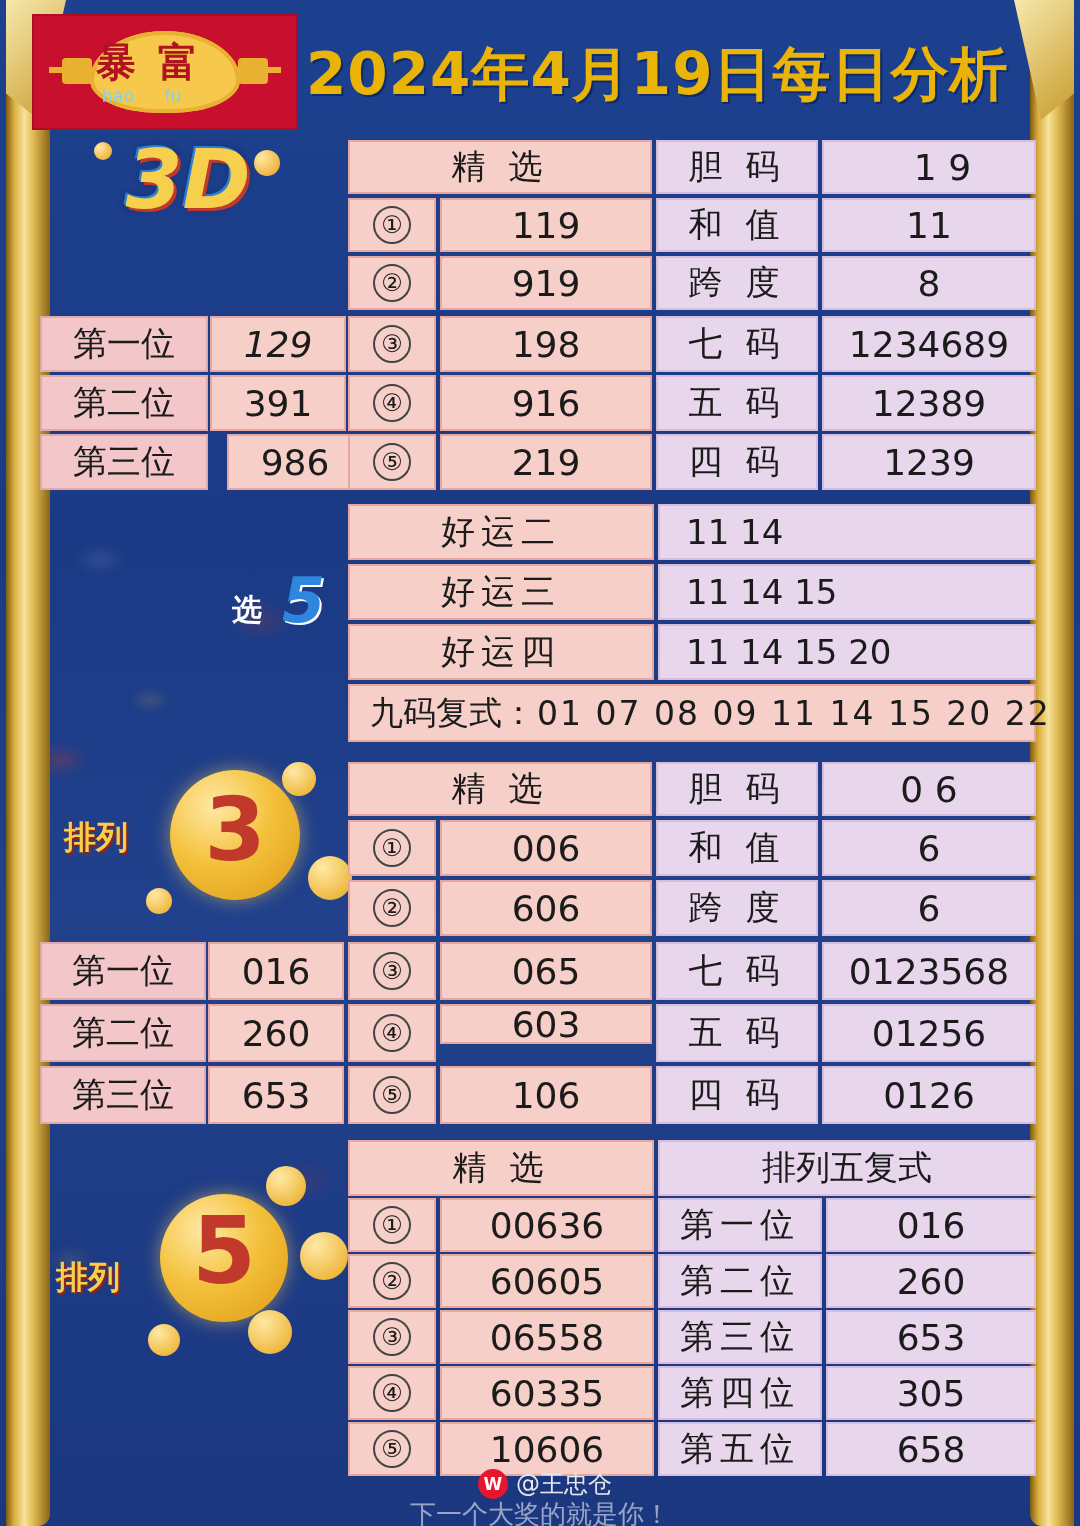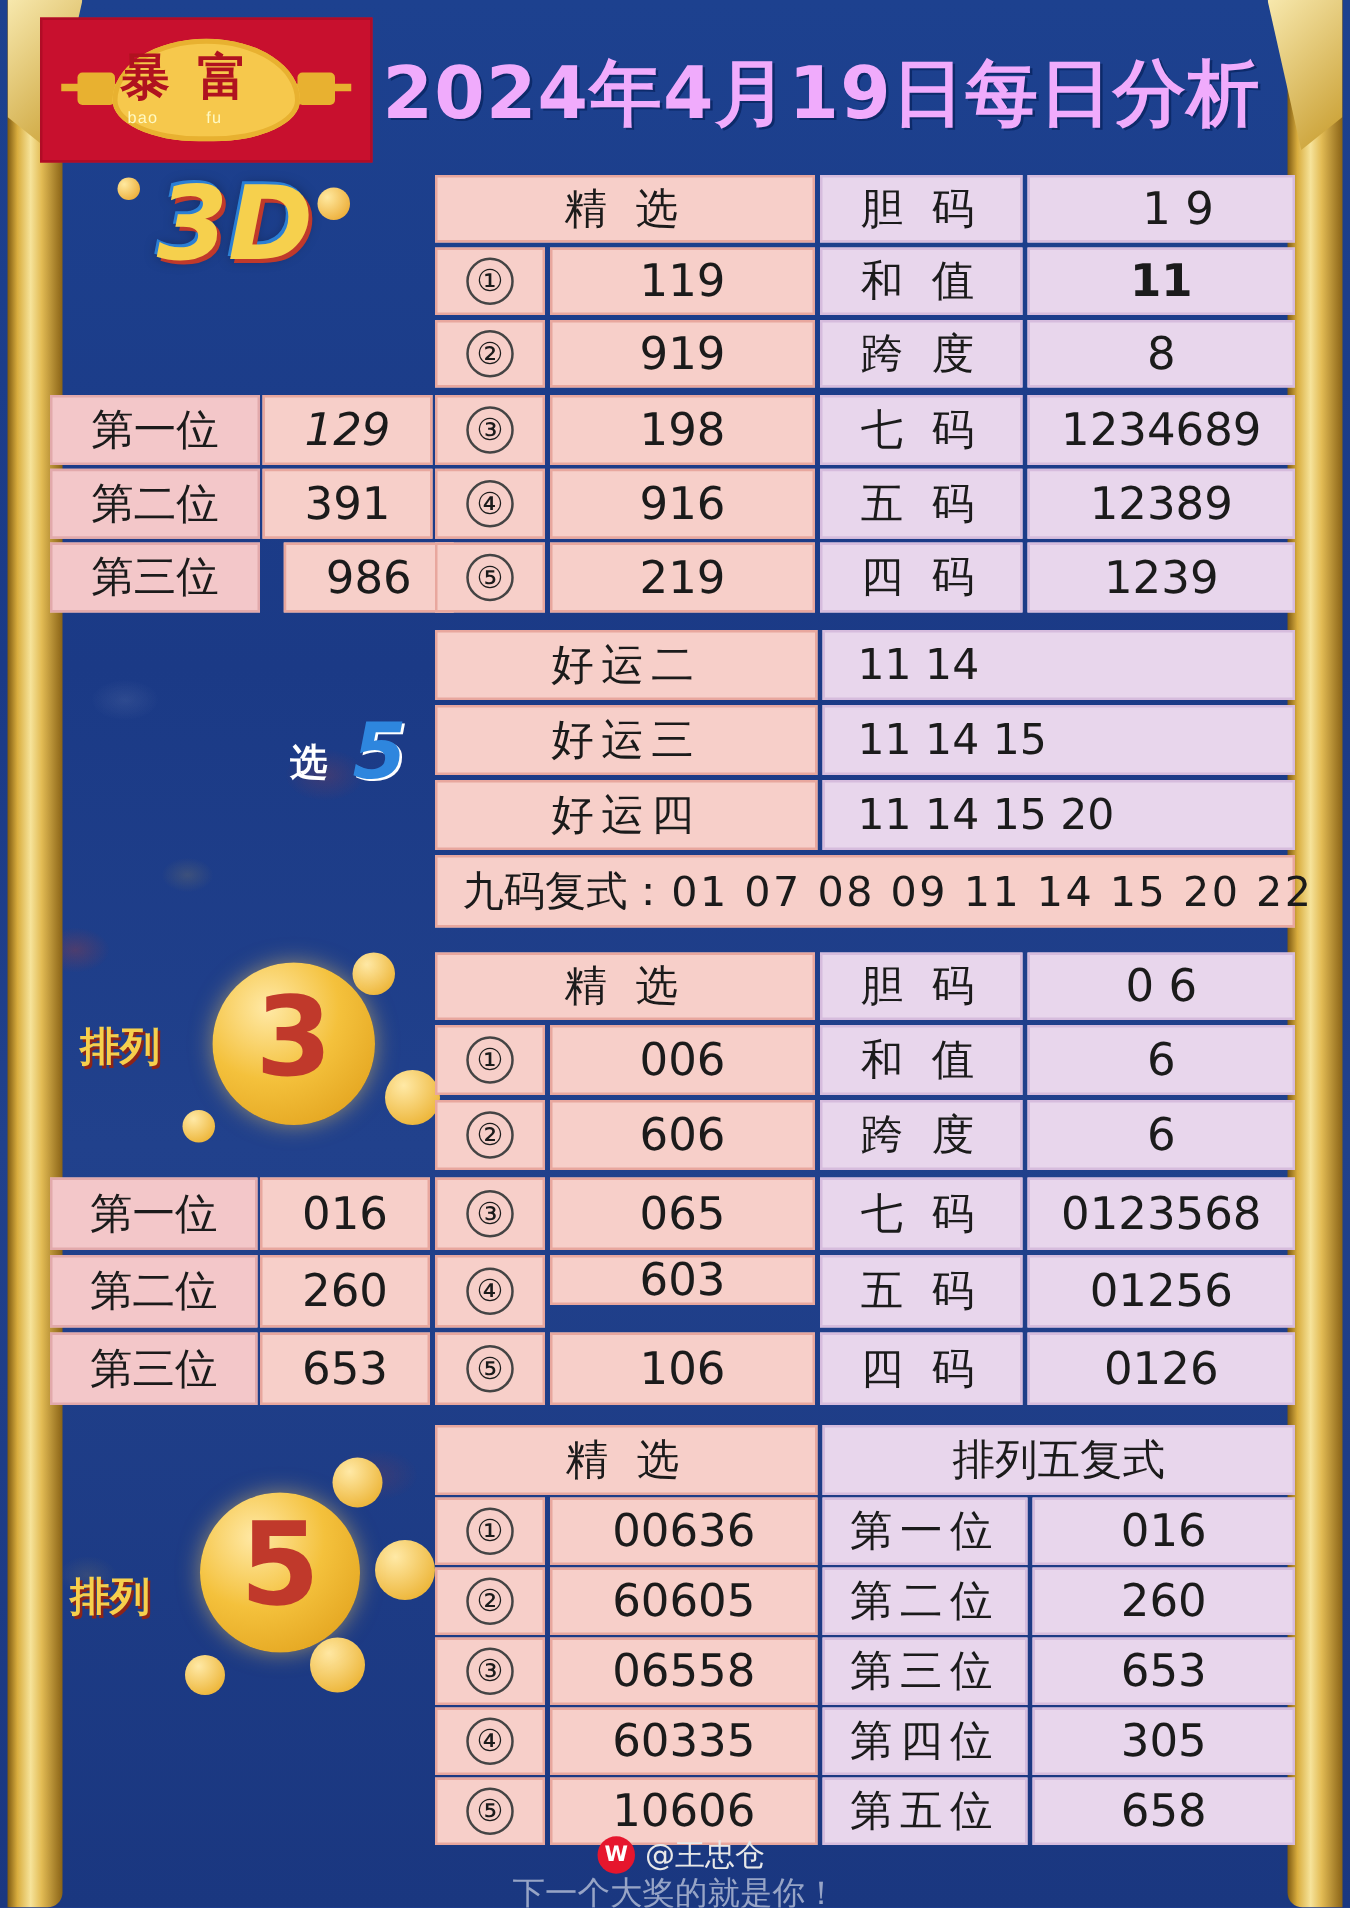--- a/index.html
+++ b/index.html
@@ -53,41 +53,41 @@
     width:150px; height:82px; background:#f6c84c; border-radius:50% 50% 46% 46%/60% 60% 40% 40%;
     box-shadow:0 0 0 4px #e8b130 inset;
   }
   .logo-ch {
     position:absolute; top:18px; font-size:40px; font-weight:bold; color:#b0121f;
     font-family:"DejaVu Sans", sans-serif; line-height:1;
   }
   .logo-ch.a { left:46px; }
   .logo-ch.b { left:108px; }
   .logo-py {
-    position:absolute; top:62px; font-size:13px; color:#fef9c3; letter-spacing:1px;
+    position:absolute; top:62px; font-size:18px; color:#7dd3fc; letter-spacing:1px;
   }
   .logo-py.a { left:52px; }
   .logo-py.b { left:115px; }
   .lantern {
     position:absolute; top:34px; width:30px; height:26px; background:#e8b130;
     border-radius:4px;
   }
   .lantern.l { left:12px; }
   .lantern.r { right:12px; }
   .lantern:before, .lantern:after {
     content:""; position:absolute; top:9px; width:14px; height:6px; background:#e8b130;
   }
   .lantern.l:before { left:-13px; }
   .lantern.l:after { right:-13px; }
   .lantern.r:before { left:-13px; }
   .lantern.r:after { right:-13px; }
 
   .page-title {
     position:absolute; left:306px; top:36px; width:740px;
-    font-size:58px; font-weight:bold; color:#f0abfc;
+    font-size:58px; font-weight:bold; color:#eab308;
     font-family:"DejaVu Sans", sans-serif;
     letter-spacing:1px; white-space:nowrap;
     text-shadow:2px 2px 0 #0d2a6a;
   }
 
   
   .game-logo { position:absolute; text-align:center; }
   .logo3d { left:58px; top:132px; width:260px; height:110px; }
   .logo3d .t {
     font-size:82px; font-weight:bold; font-style:italic;
@@ -261,21 +261,21 @@
 
 <div class="cell head" style="left:348px; top:140px; width:304px; height:54px;">精  选</div>
 <div class="cell lilac head" style="left:656px; top:140px; width:162px; height:54px;">胆  码</div>
 <div class="cell lilac num" style="left:822px; top:140px; width:214px; height:54px;padding-left:27px;">1 9</div>
 
 <div class="cell idx" style="left:348px; top:198px; width:88px; height:54px;">
     <span class="circ">①</span>
   </div>
 <div class="cell num" style="left:440px; top:198px; width:212px; height:54px;">119</div>
 <div class="cell lilac head" style="left:656px; top:198px; width:162px; height:54px;">和  值</div>
-<div class="cell lilac num" style="left:822px; top:198px; width:214px; height:54px;font-weight:bold;">11</div>
+<div class="cell lilac num" style="left:822px; top:198px; width:214px; height:54px;">11</div>
 
 <div class="cell idx" style="left:348px; top:256px; width:88px; height:54px;">
     <span class="circ">②</span>
   </div>
 <div class="cell num" style="left:440px; top:256px; width:212px; height:54px;">919</div>
 <div class="cell lilac head" style="left:656px; top:256px; width:162px; height:54px;">跨  度</div>
 <div class="cell lilac num" style="left:822px; top:256px; width:214px; height:54px;">8</div>
 
 <div class="cell pink2 strong" style="left:40px; top:316px; width:168px; height:56px;">第一位</div>
 <div class="cell num" style="left:210px; top:316px; width:136px; height:56px;font-style:italic;">129</div>

